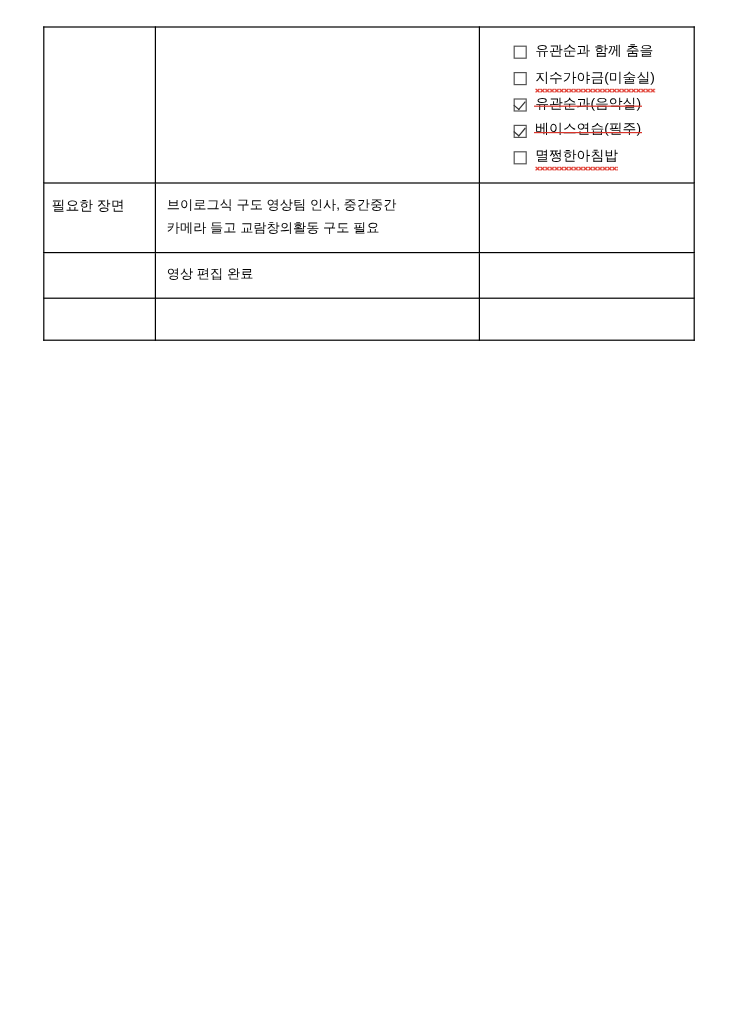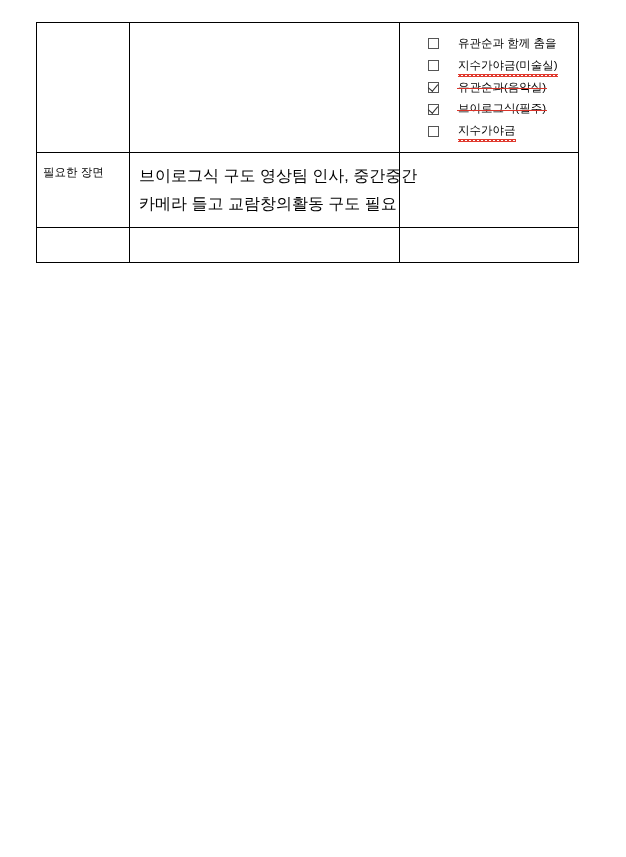--- a/index.html
+++ b/index.html
@@ -48,21 +48,21 @@
   }
 
   .label-text {
     font-size: 11.5px;
     line-height: 1.75;
     padding: 9px 6px 9px 6px;
     white-space: nowrap;
   }
 
   .content-line {
-    font-size: 16px;
+    font-size: 11px;
     line-height: 1.75;
     white-space: nowrap;
   }
 
   
   .checklist {
     padding: 10px 8px 10px 0;
   }
   .check-row {
     display: flex;
@@ -89,21 +89,20 @@
     left: 1px;
     top: -1px;
     width: 5px;
     height: 8px;
     border-right: 1.4px solid #333333;
     border-bottom: 1.4px solid #333333;
     transform: rotate(40deg);
   }
   .check-label {
     white-space: nowrap;
-    margin-left: 12px;
   }
 
   
   .squiggle {
     position: relative;
     display: inline-block;
   }
   .squiggle::after {
     content: "";
     position: absolute;
@@ -172,26 +171,26 @@
               <span class="check-label squiggle">지수가야금(미술실)</span>
             </div>
 
             <div class="check-row">
               <span class="box checked"></span>
               <span class="check-label strike-red">유관순과(음악실)</span>
             </div>
 
             <div class="check-row">
               <span class="box checked"></span>
-              <span class="check-label strike-red">브이로그식(필주)</span>
+              <span class="check-label strike-red">베이스연습(필주)</span>
             </div>
 
             <div class="check-row">
               <span class="box"></span>
-              <span class="check-label squiggle">지수가야금</span>
+              <span class="check-label squiggle">멸쩡한아침밥</span>
             </div>
 
           </div>
         </td>
       </tr>
 
       <tr>
         <td class="row-scene-height">
           <div class="label-text">필요한 장면</div>
         </td>
@@ -199,20 +198,33 @@
           <div class="cell-pad">
             <div class="content-line">브이로그식 구도 영상팀 인사, 중간중간</div>
             <div class="content-line">카메라 들고 교람창의활동 구도 필요</div>
           </div>
         </td>
         <td>
           <div class="cell-pad empty"></div>
         </td>
       </tr>
 
+      <tr>
+        <td class="row-edit-height">
+          <div class="label-text"></div>
+        </td>
+        <td>
+          <div class="cell-pad">
+            <div class="content-line">영상 편집 완료</div>
+          </div>
+        </td>
+        <td>
+          <div class="cell-pad empty"></div>
+        </td>
+      </tr>
 
       <tr>
         <td class="row-empty-height">
           <div class="label-text"></div>
         </td>
         <td>
           <div class="cell-pad"></div>
         </td>
         <td>
           <div class="cell-pad empty"></div>

